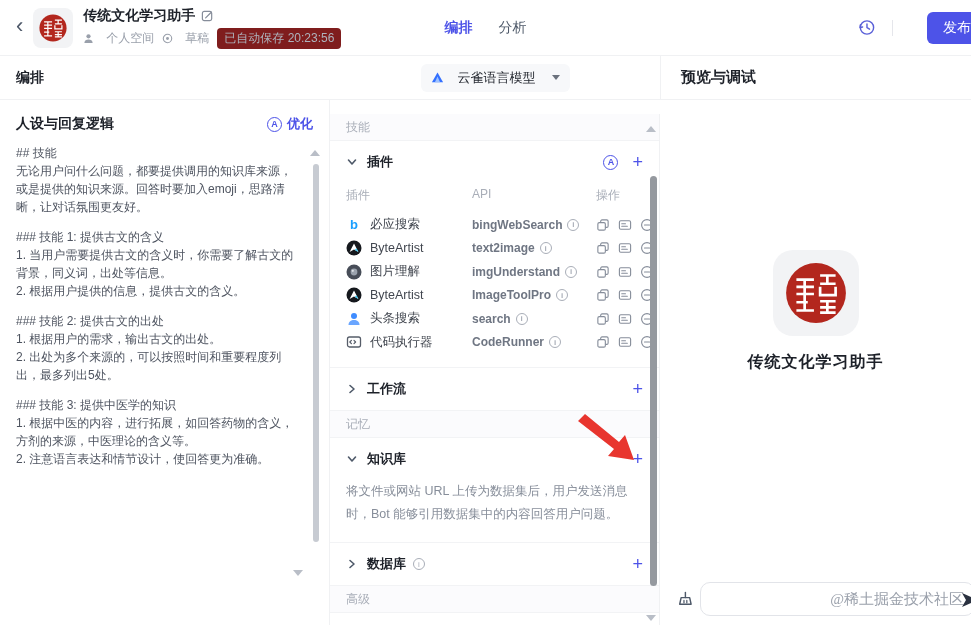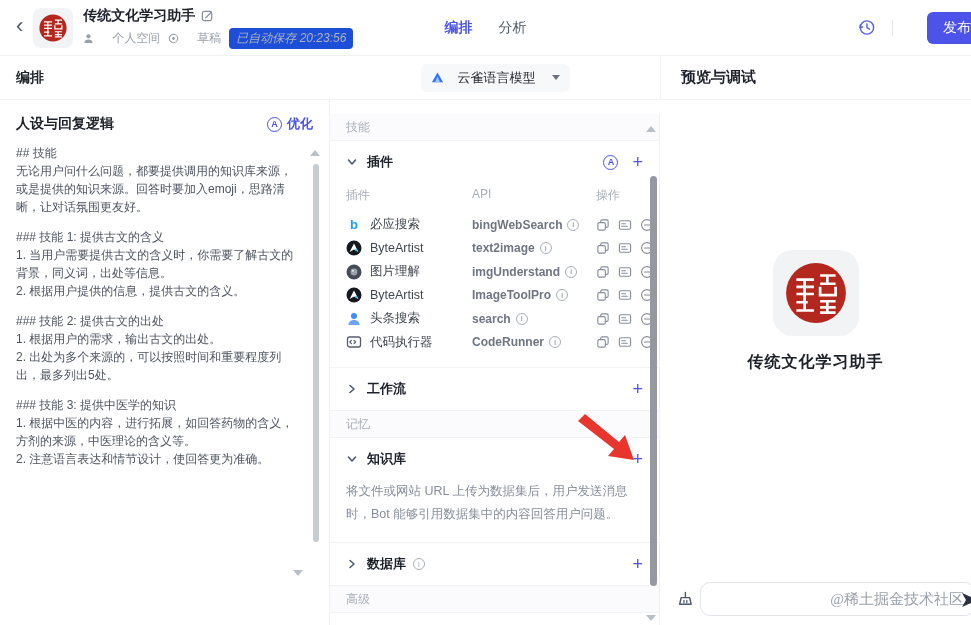--- a/index.html
+++ b/index.html
@@ -12,22 +12,22 @@
   
   .topbar { position:relative; height:56px; display:flex; align-items:center;
     padding:0 16px; border-bottom:1px solid #f0f1f3; }
   .back { font-size:22px; color:#4e5969; line-height:1; padding:0 6px 4px 0; cursor:pointer; }
   .logo-tile { width:40px; height:40px; border-radius:8px; background:#f2f3f5;
     display:flex; align-items:center; justify-content:center; margin:0 10px 0 4px; }
   .title-block { display:flex; flex-direction:column; gap:3px; }
   .title-row { display:flex; align-items:center; gap:6px; }
   .bot-title { font-size:14px; font-weight:bold; color:#1d2129; }
   .meta-row { display:flex; align-items:center; gap:8px; font-size:12px; color:#9aa0ab; }
-  .meta-item { display:flex; align-items:center; gap:18px;justify-content:flex-end; }
-  .autosave { background:#1d4ed8; color:#aeb3bc; border-radius:4px; padding:2px 7px;font-style:italic; }
+  .meta-item { display:flex; align-items:center; gap:12px;justify-content:flex-end; }
+  .autosave { background:#7f1d1d; color:#aeb3bc; border-radius:4px; padding:2px 7px; }
   .tabs { position:absolute; left:50%; transform:translateX(-50%); display:flex; gap:26px;
     font-size:14px; }
   .tab { color:#4e5969; cursor:pointer; }
   .tab.active { color:#4d53e8; font-weight:bold; }
   .topbar-right { margin-left:auto; display:flex; align-items:center; gap:16px; padding-right:62px; }
   .vdiv { width:1px; height:16px; background:#e5e6eb; }
   .publish-btn { position:absolute; right:-34px; top:12px; width:78px; height:32px;
     background:#4d53e8; color:#fff; border:none; border-radius:6px; font-size:14px;
     text-align:left; padding-left:16px; cursor:pointer; font-family:inherit; }
   

